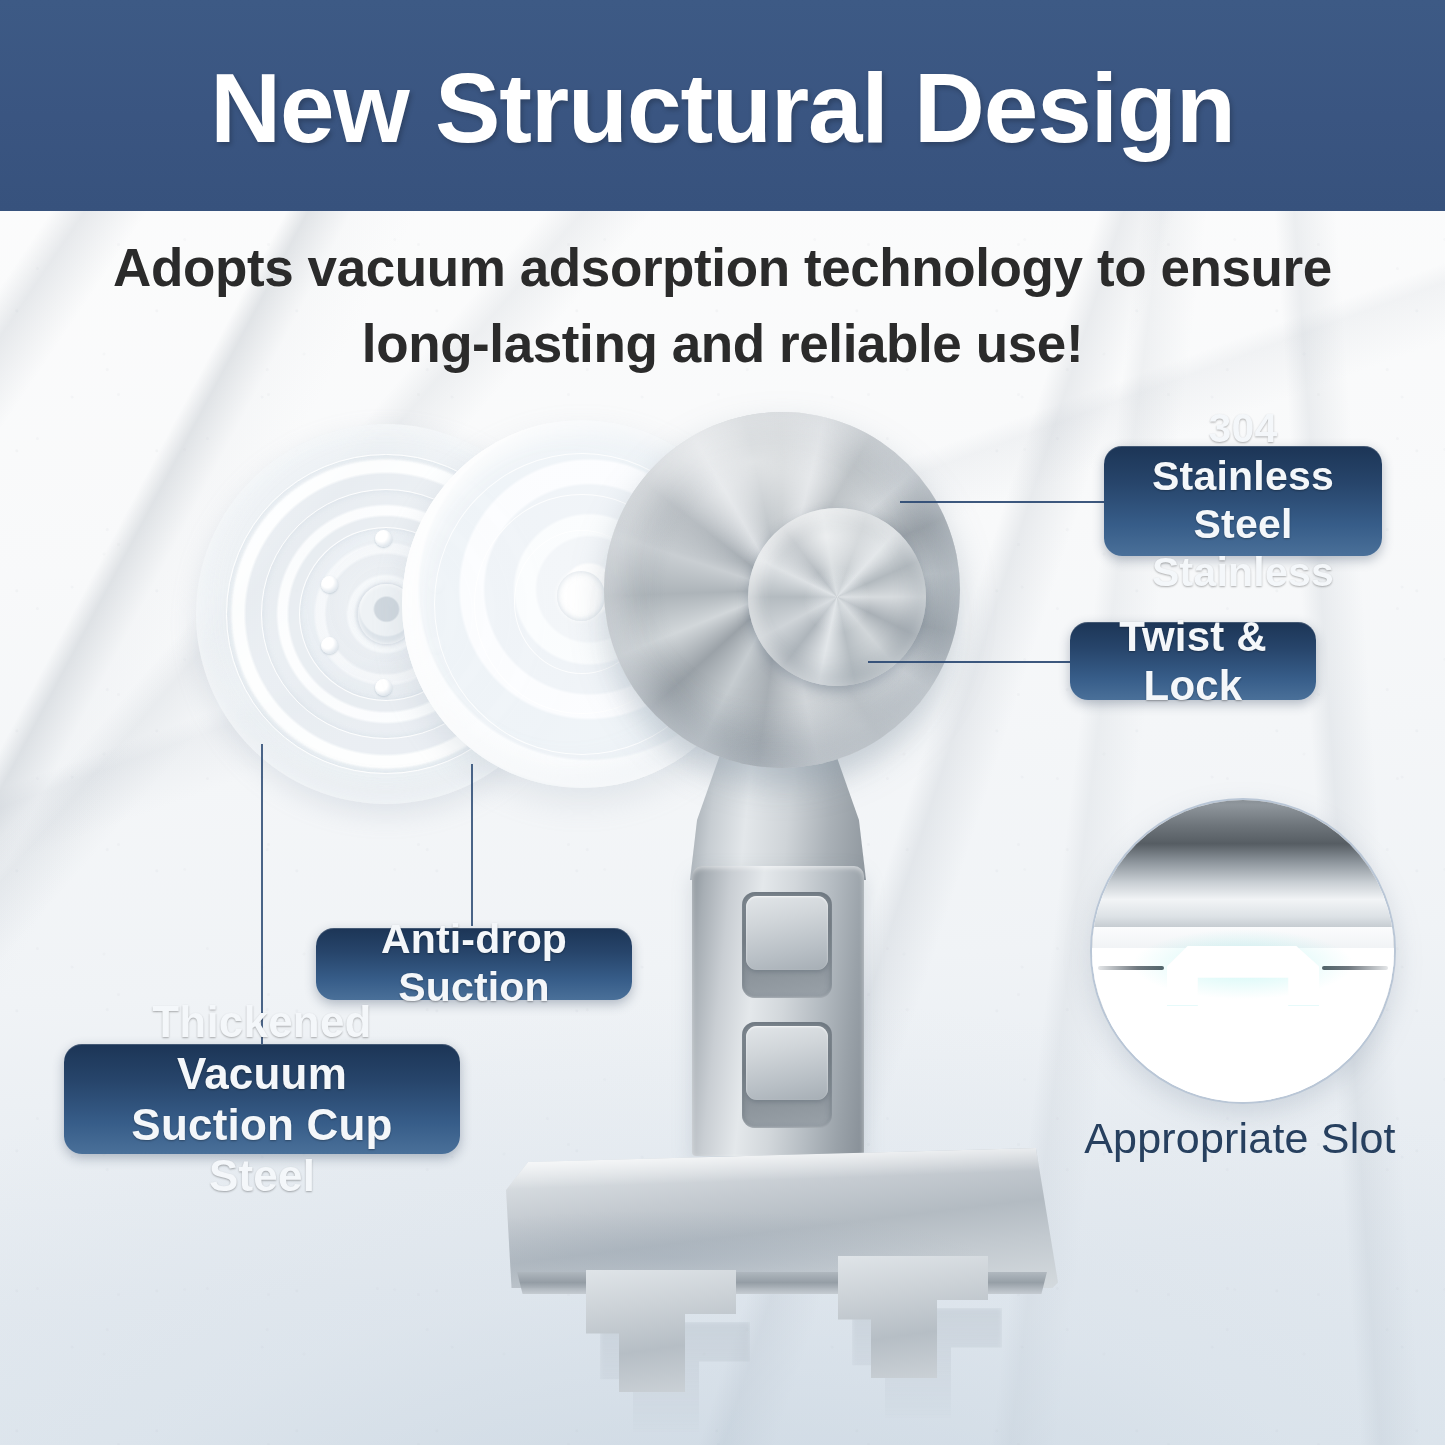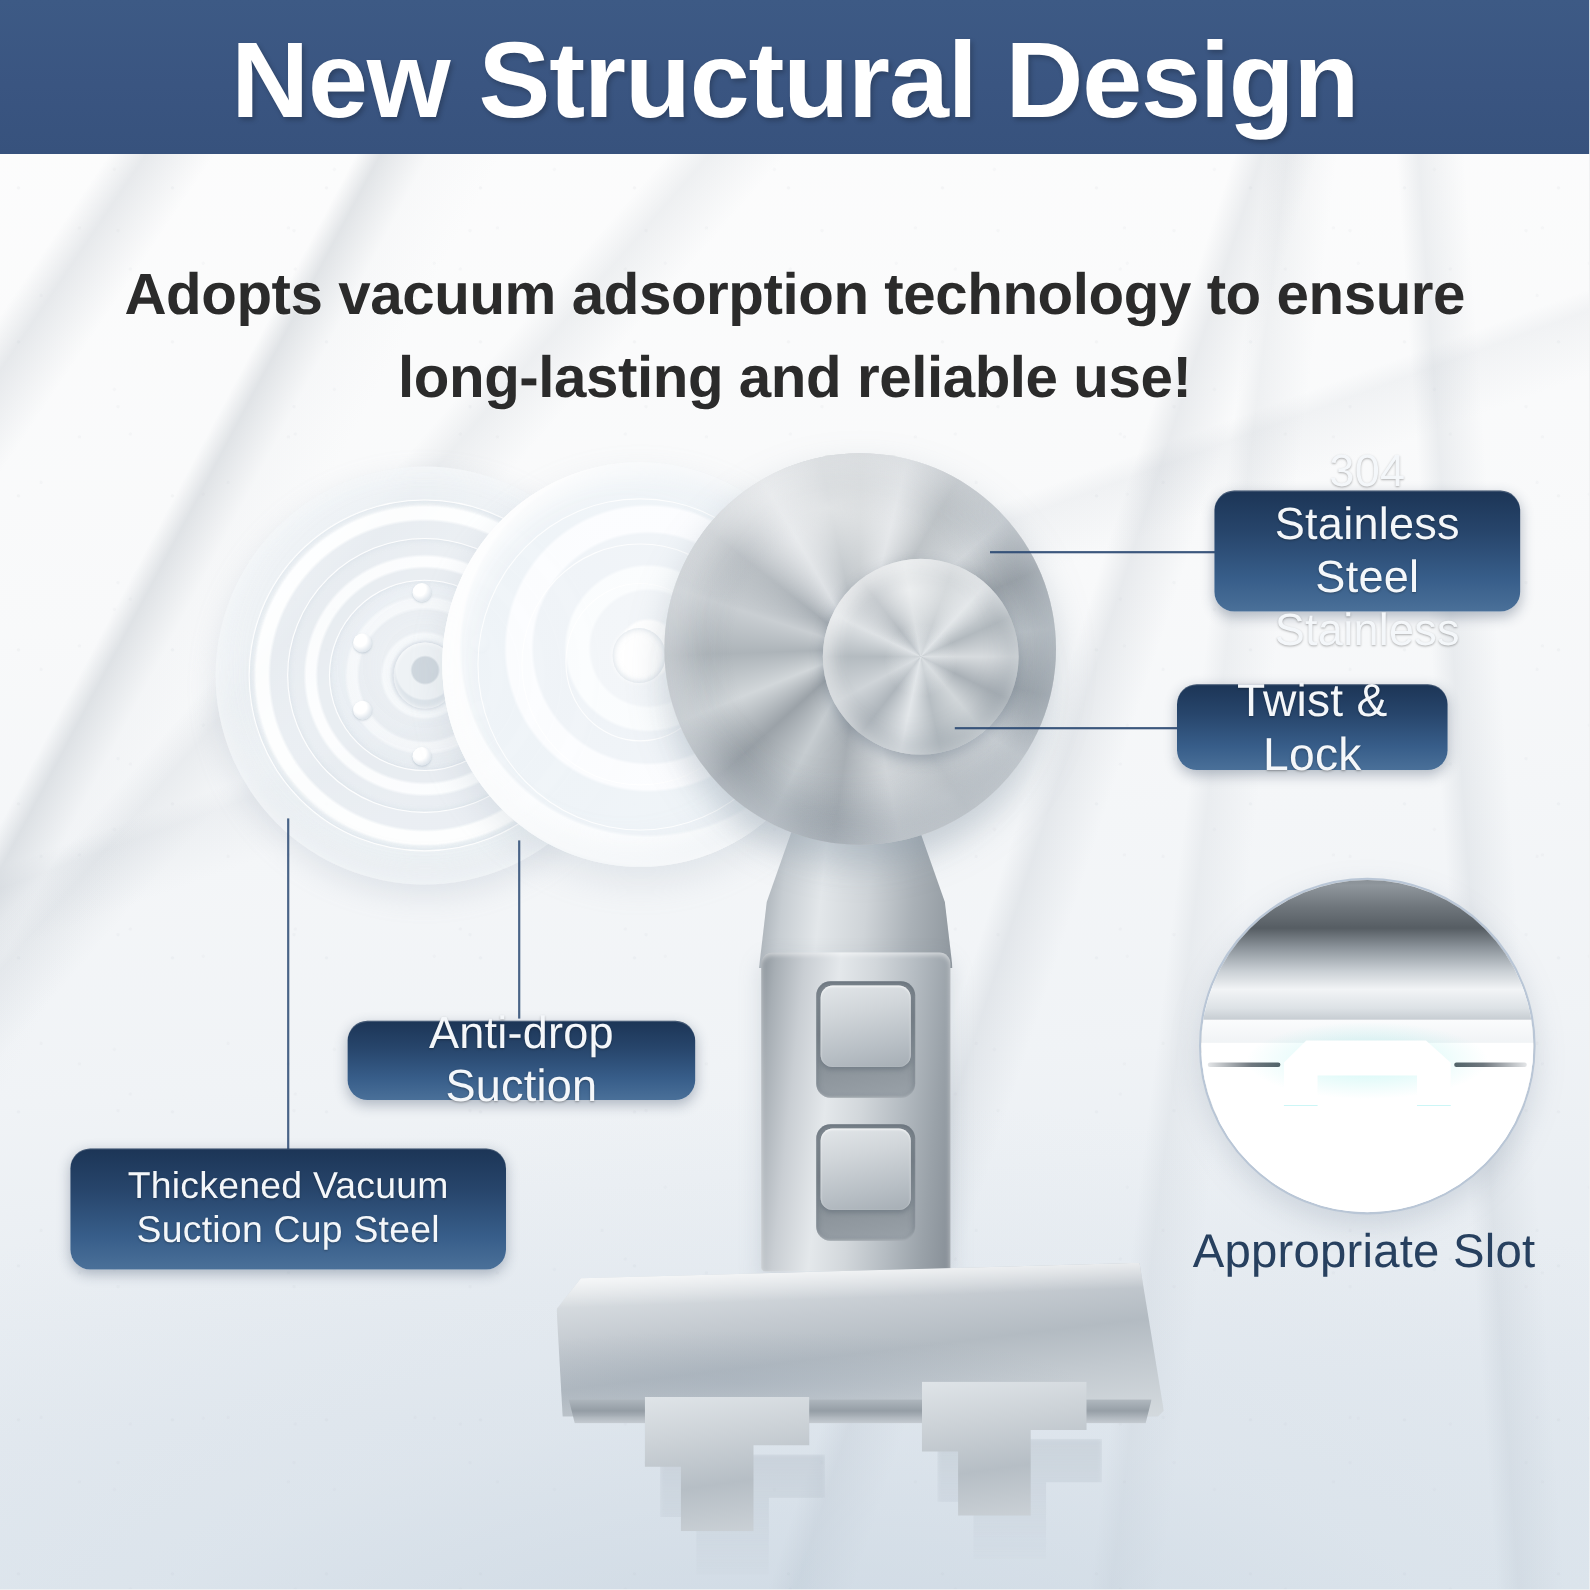--- a/index.html
+++ b/index.html
@@ -49,21 +49,21 @@
       radial-gradient(circle at 22% 58%, rgba(170,178,186,.08) 0 1px, transparent 2px),
       radial-gradient(circle at 52% 77%, rgba(170,178,186,.07) 0 1px, transparent 2px),
       radial-gradient(circle at 79% 63%, rgba(170,178,186,.08) 0 1px, transparent 2px);
     background-size:140px 140px, 190px 190px, 160px 160px, 210px 210px, 170px 170px, 200px 200px, 150px 150px;
     opacity:.85;
   }
 
   
   .banner {
     position:absolute; left:0; top:0;
-    width:1445px; height:140px;
+    width:1445px; height:211px;
     background:linear-gradient(180deg,#3d5a85 0%, #3a5581 55%, #37527d 100%);
     display:flex; align-items:center; justify-content:center;
     z-index:30;
   }
   .banner-title {
     color:#ffffff;
     font-size:98px;
     font-weight:700;
     letter-spacing:-1px;
     line-height:1;
@@ -326,29 +326,29 @@
     display:flex; align-items:center; justify-content:center;
     text-align:center;
     color:#f4f7fa;
     background:linear-gradient(180deg,#1d3characters);
     border-radius:18px;
   }
   .badge {
     background:linear-gradient(180deg,#1c3556 0%, #27456b 34%, #375d89 72%, #4a7099 100%);
     box-shadow:0 4px 12px rgba(40,60,86,.32), inset 0 1px 0 rgba(255,255,255,.18);
     padding:0 22px;
-    font-weight:400;
+    font-weight:700;
     line-height:1.17;
     letter-spacing:.2px;
     text-shadow:0 1px 2px rgba(0,0,0,.30);
   }
   .b-steel   { left:1104px; top:446px; width:278px;  height:110px; font-size:41px; }
   .b-twist   { left:1070px; top:622px; width:246px;  height:78px;  font-size:42px;justify-content:flex-end; }
   .b-antidrop{ left:316px;  top:928px; width:316px;  height:72px;  font-size:41px; }
-  .b-thick   { left:64px;   top:1044px; width:396px; height:110px; font-size:34px;justify-content:center; }
+  .b-thick   { left:64px;   top:1044px; width:396px; height:110px; font-size:44px;justify-content:center; }
 
   
   .inset-wrap {
     position:absolute; left:1090px; top:798px;
     width:306px; height:306px; border-radius:50%;
     overflow:hidden;
     border:2px solid #b9c6d6;
     background:#ffffff;
     box-shadow:0 10px 26px rgba(122,140,160,.26);
     z-index:18;

